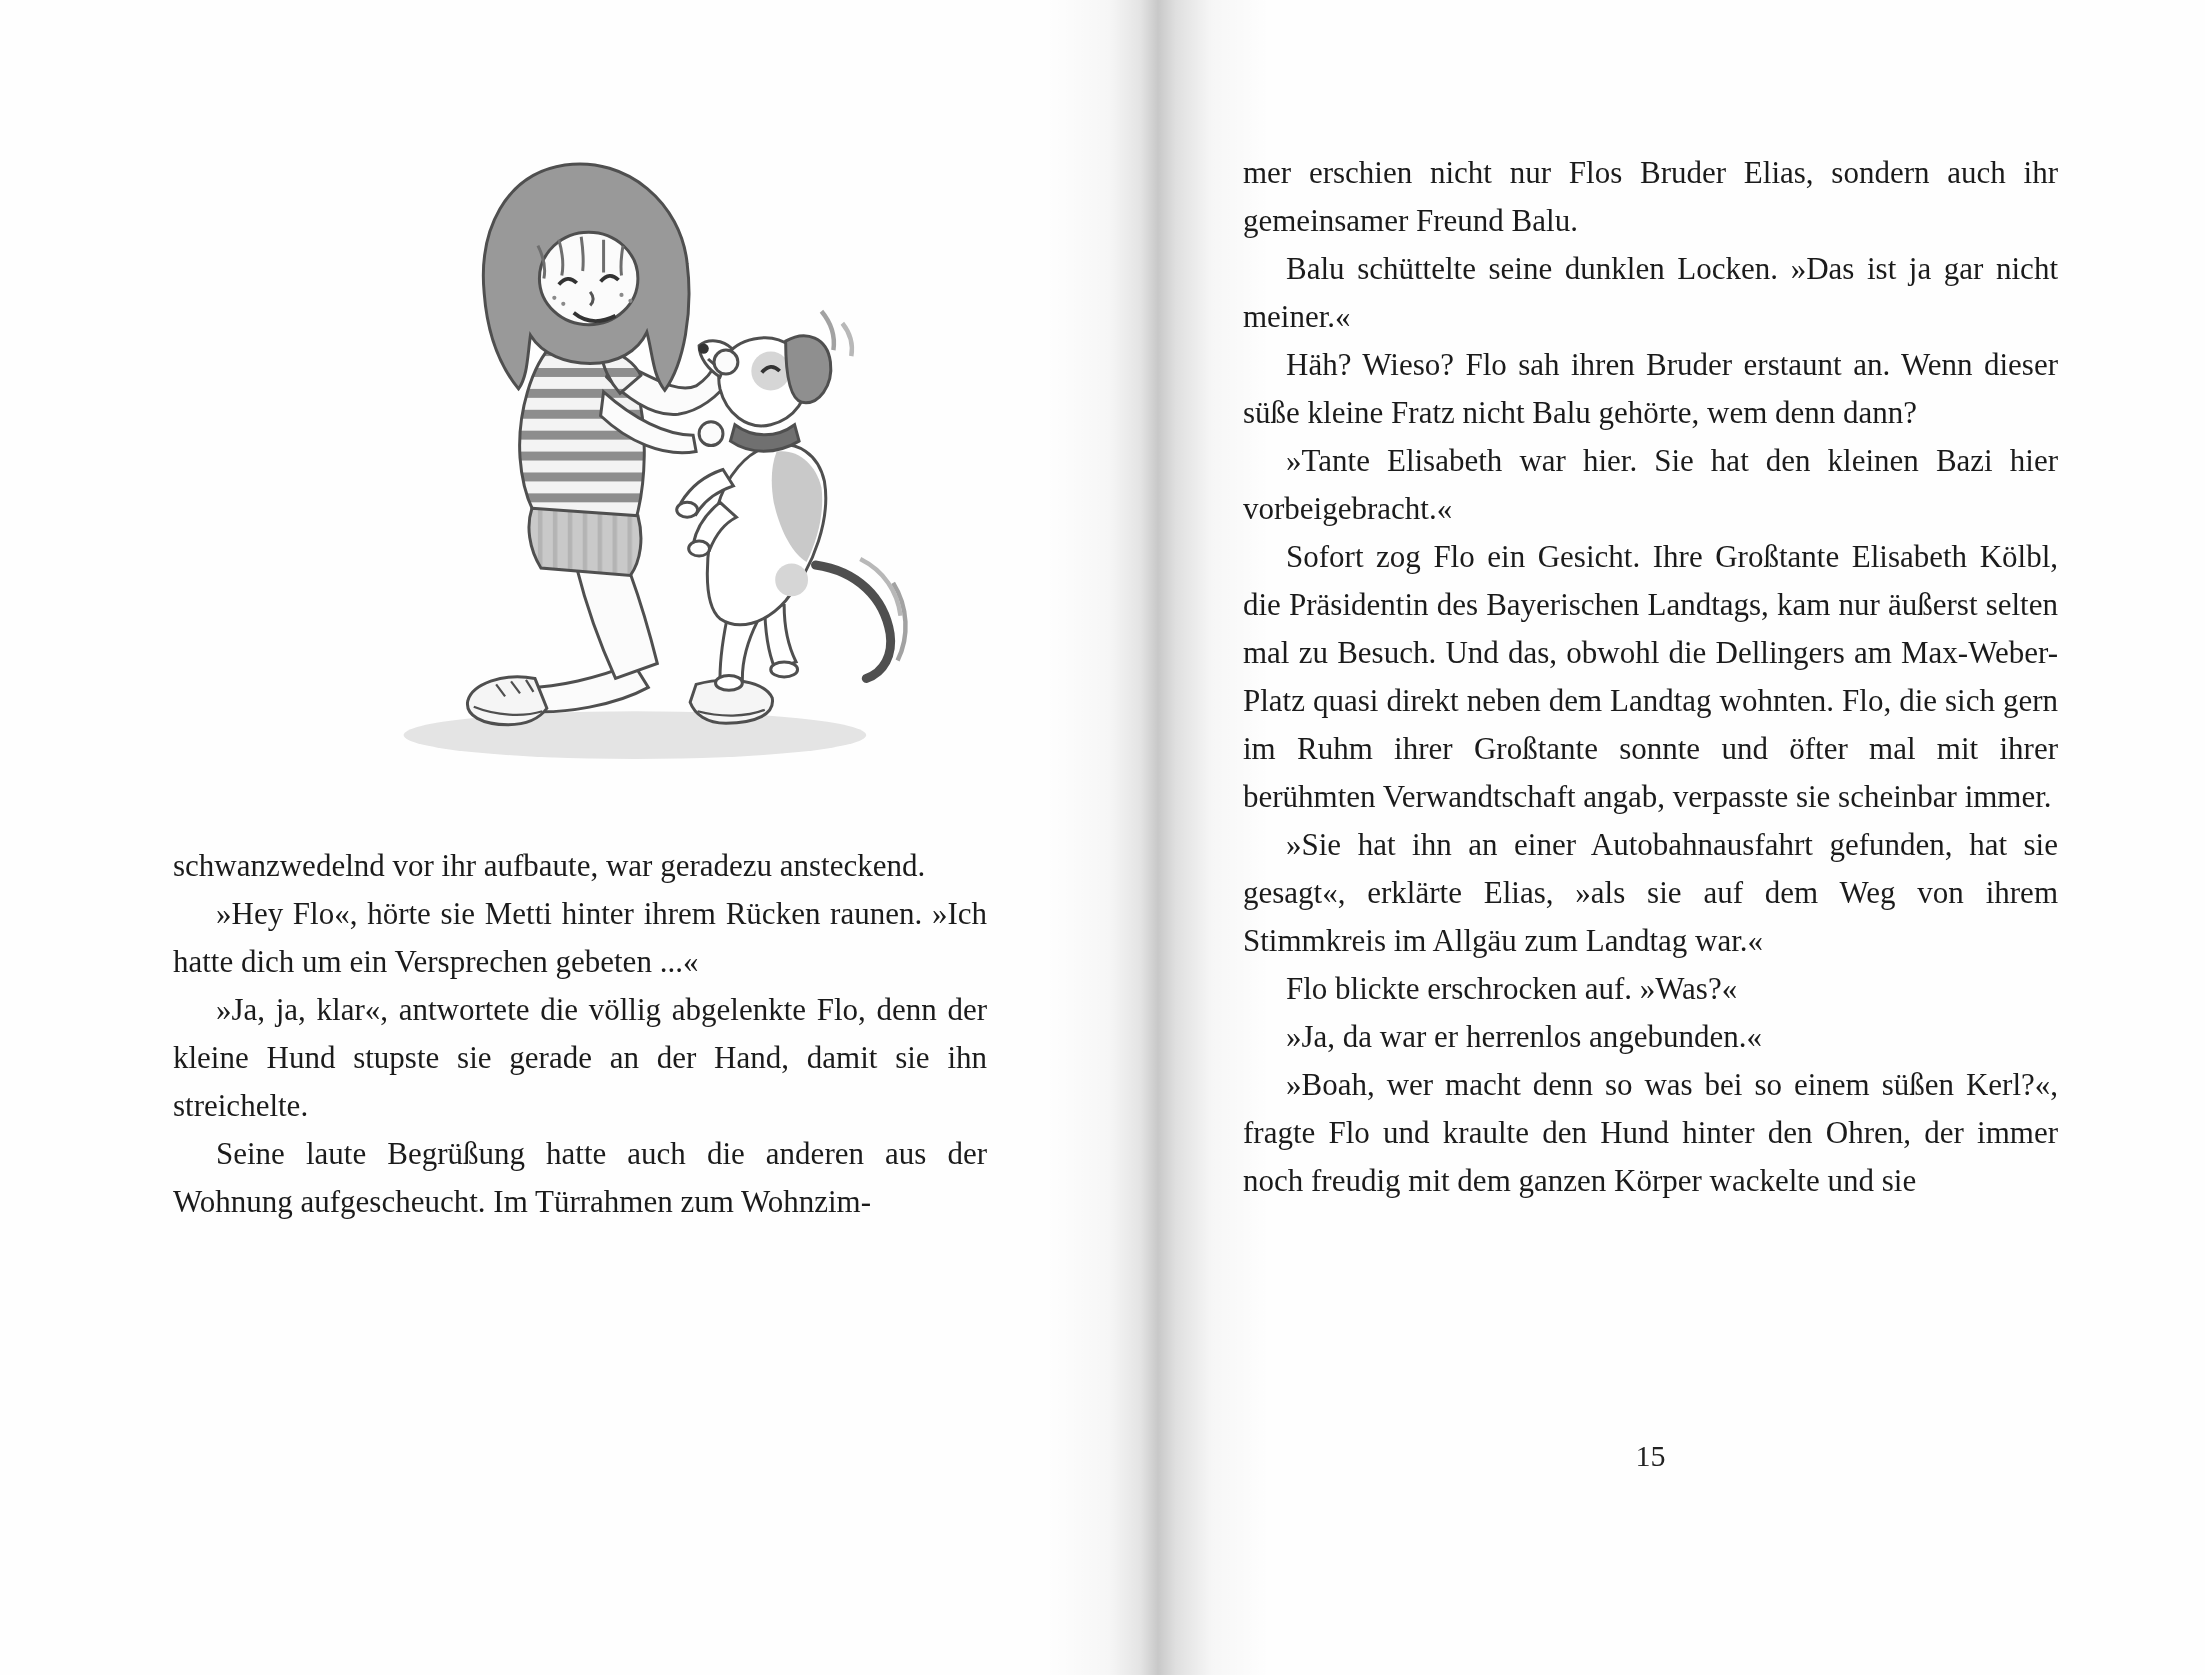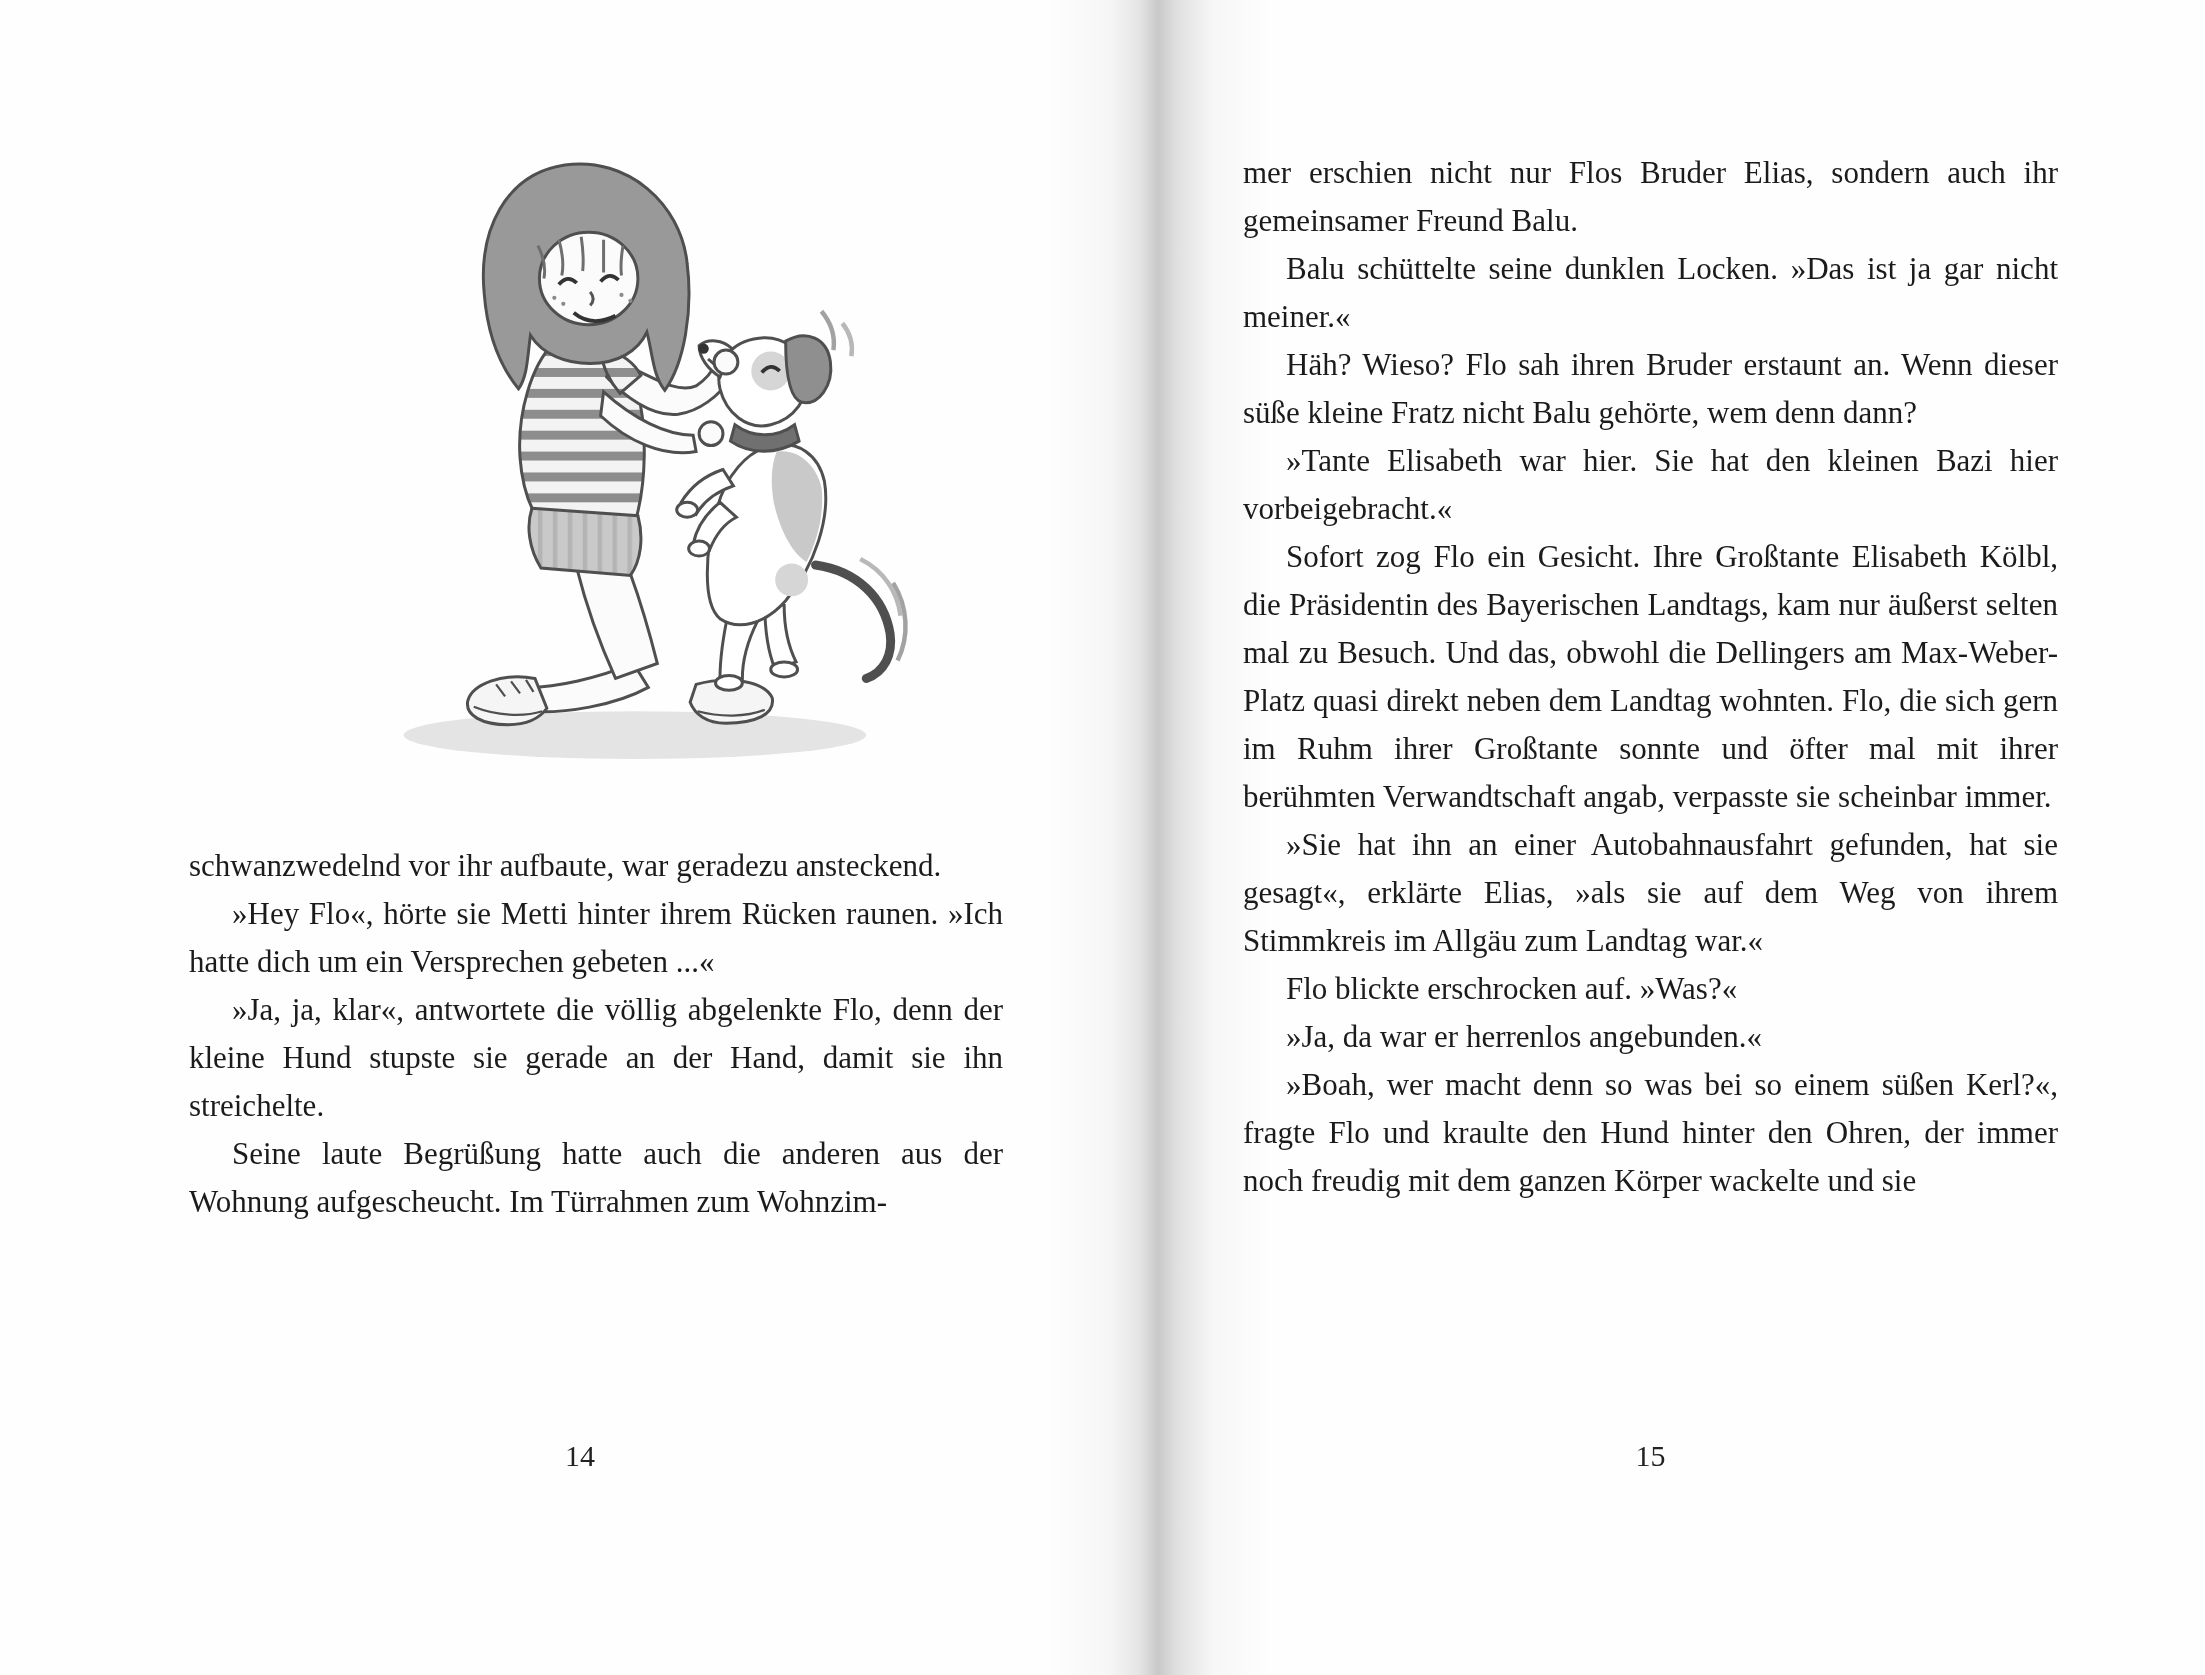--- a/index.html
+++ b/index.html
@@ -48,21 +48,21 @@
     width: 582px;
     height: 657px;
   }
   .illustration svg { width: 100%; height: 100%; }
 
   .textcol {
     position: absolute;
     font-size: 31px;
     line-height: 48px;
   }
-  .textcol-left  { left: 173px; top: 842px; width: 814px; margin-left: 16px; }
+  .textcol-left  { left: 173px; top: 842px; width: 814px; }
   .textcol-right { left: 119px; top: 149px;  width: 815px; }
 
   .para {
     margin: 0;
     text-align: justify;
     hyphens: none;
   }
   .para.indent { text-indent: 43px; }
 
   .pagenum {
@@ -179,21 +179,20 @@
       </svg>
     </div>
 
     <div class="textcol textcol-left">
       <p class="para">schwanzwedelnd vor ihr aufbaute, war geradezu ansteckend.</p>
       <p class="para indent">»Hey Flo«, hörte sie Metti hinter ihrem Rücken raunen. »Ich hatte dich um ein Versprechen gebeten ...«</p>
       <p class="para indent">»Ja, ja, klar«, antwortete die völlig abgelenkte Flo, denn der kleine Hund stupste sie gerade an der Hand, damit sie ihn streichelte.</p>
       <p class="para indent">Seine laute Begrüßung hatte auch die anderen aus der Wohnung aufgescheucht. Im Türrahmen zum Wohnzim-</p>
     </div>
 
-    <div class="pagenum pagenum-left">14</div>
   </div>
 
   <div class="gutter-shadow"></div>
 
   <div class="page page-right">
     <div class="textcol textcol-right">
       <p class="para">mer erschien nicht nur Flos Bruder Elias, sondern auch ihr gemeinsamer Freund Balu.</p>
       <p class="para indent">Balu schüttelte seine dunklen Locken. »Das ist ja gar nicht meiner.«</p>
       <p class="para indent">Häh? Wieso? Flo sah ihren Bruder erstaunt an. Wenn dieser süße kleine Fratz nicht Balu gehörte, wem denn dann?</p>
       <p class="para indent">»Tante Elisabeth war hier. Sie hat den kleinen Bazi hier vorbeigebracht.«</p>

